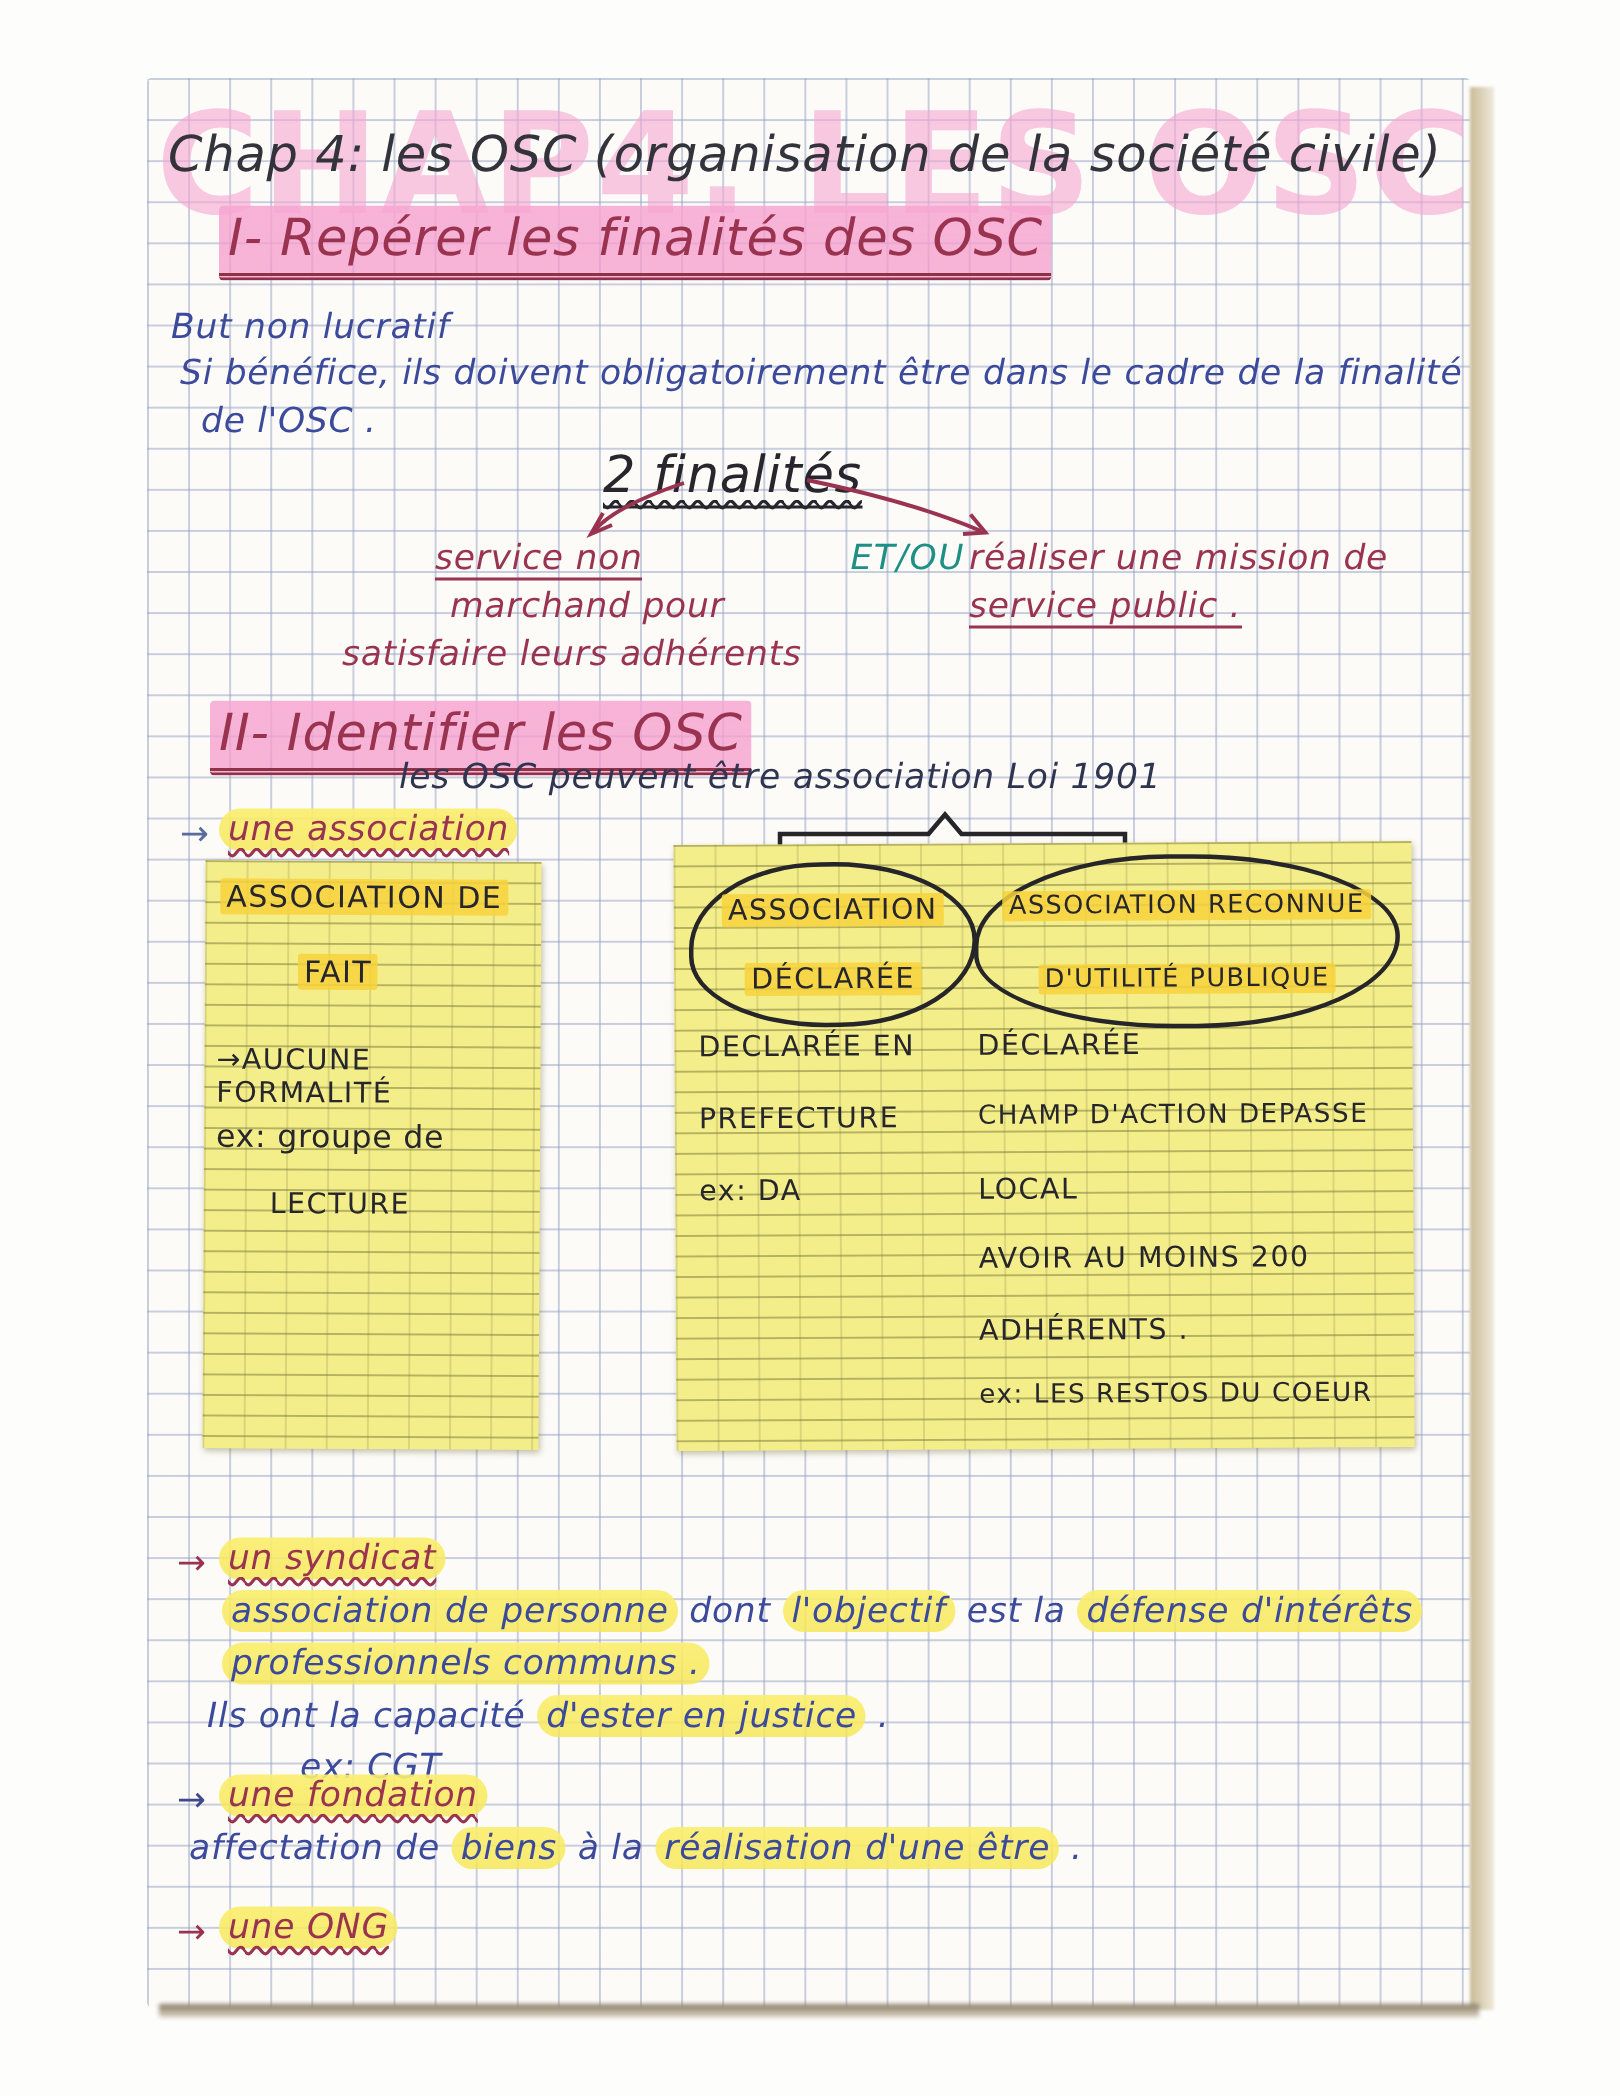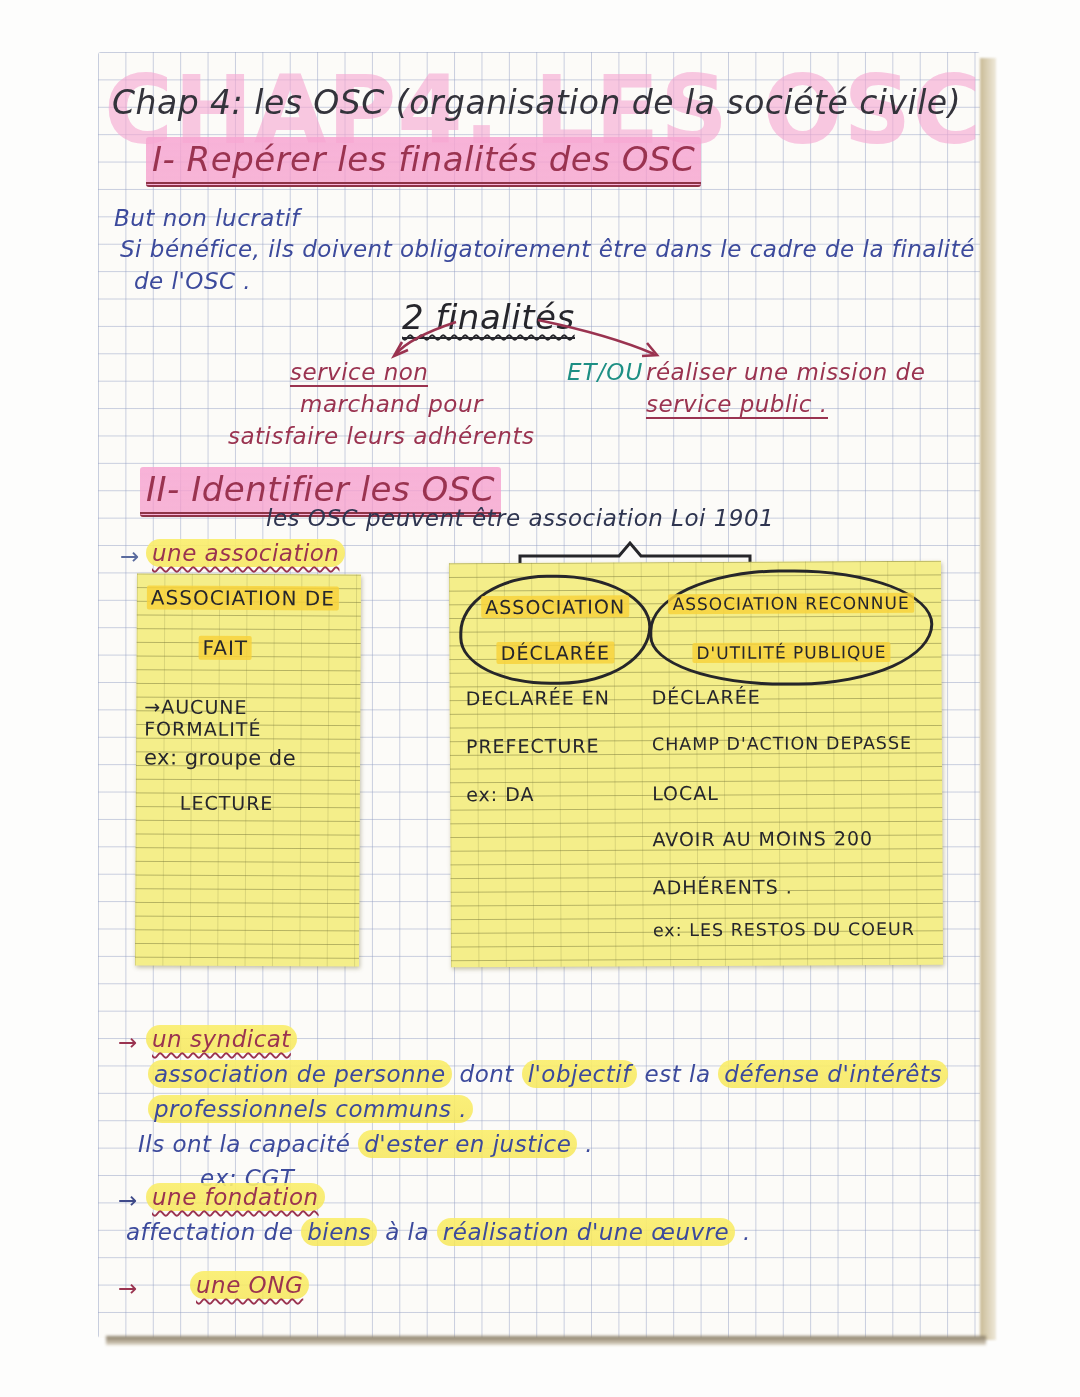--- a/index.html
+++ b/index.html
@@ -152,25 +152,25 @@
     <div class="abs hand body-text ink-blue" style="left:40px;top:1078px;">
       <span>Ils ont la capacité </span><span class="hl-y">d'ester en justice</span><span> .</span>
     </div>
     <div class="abs hand body-text ink-blue" style="left:102px;top:1112px;">ex: CGT</div>
 
     <div class="abs hand body-text" style="left:20px;top:1134px;color:#3f4a8a;">→</div>
     <div class="abs hand body-text ink-red" style="left:48px;top:1131px;">
       <span class="hl-y wavy" style="text-decoration-color:#9a3350;">une fondation</span>
     </div>
     <div class="abs hand body-text ink-blue" style="left:28px;top:1166px;width:820px;">
-      <span>affectation de </span><span class="hl-y">biens</span><span> à la </span><span class="hl-y">réalisation d'une œuvre</span><span> .</span>
+      <span>affectation de </span><span class="hl-y">biens</span><span> à la </span><span class="hl-y">réalisation d'une être</span><span> .</span>
     </div>
 
     <div class="abs hand body-text ink-red" style="left:20px;top:1222px;">→</div>
-    <div class="abs hand body-text ink-red" style="left:48px;top:1219px;margin-left:44px;">
+    <div class="abs hand body-text ink-red" style="left:48px;top:1219px;">
       <span class="hl-y wavy" style="text-decoration-color:#9a3350;">une ONG</span>
     </div>
 
   </div>
 
   <div class="edge-right"></div>
   <div class="edge-bottom"></div>
 </div>
 
 </body></html>

